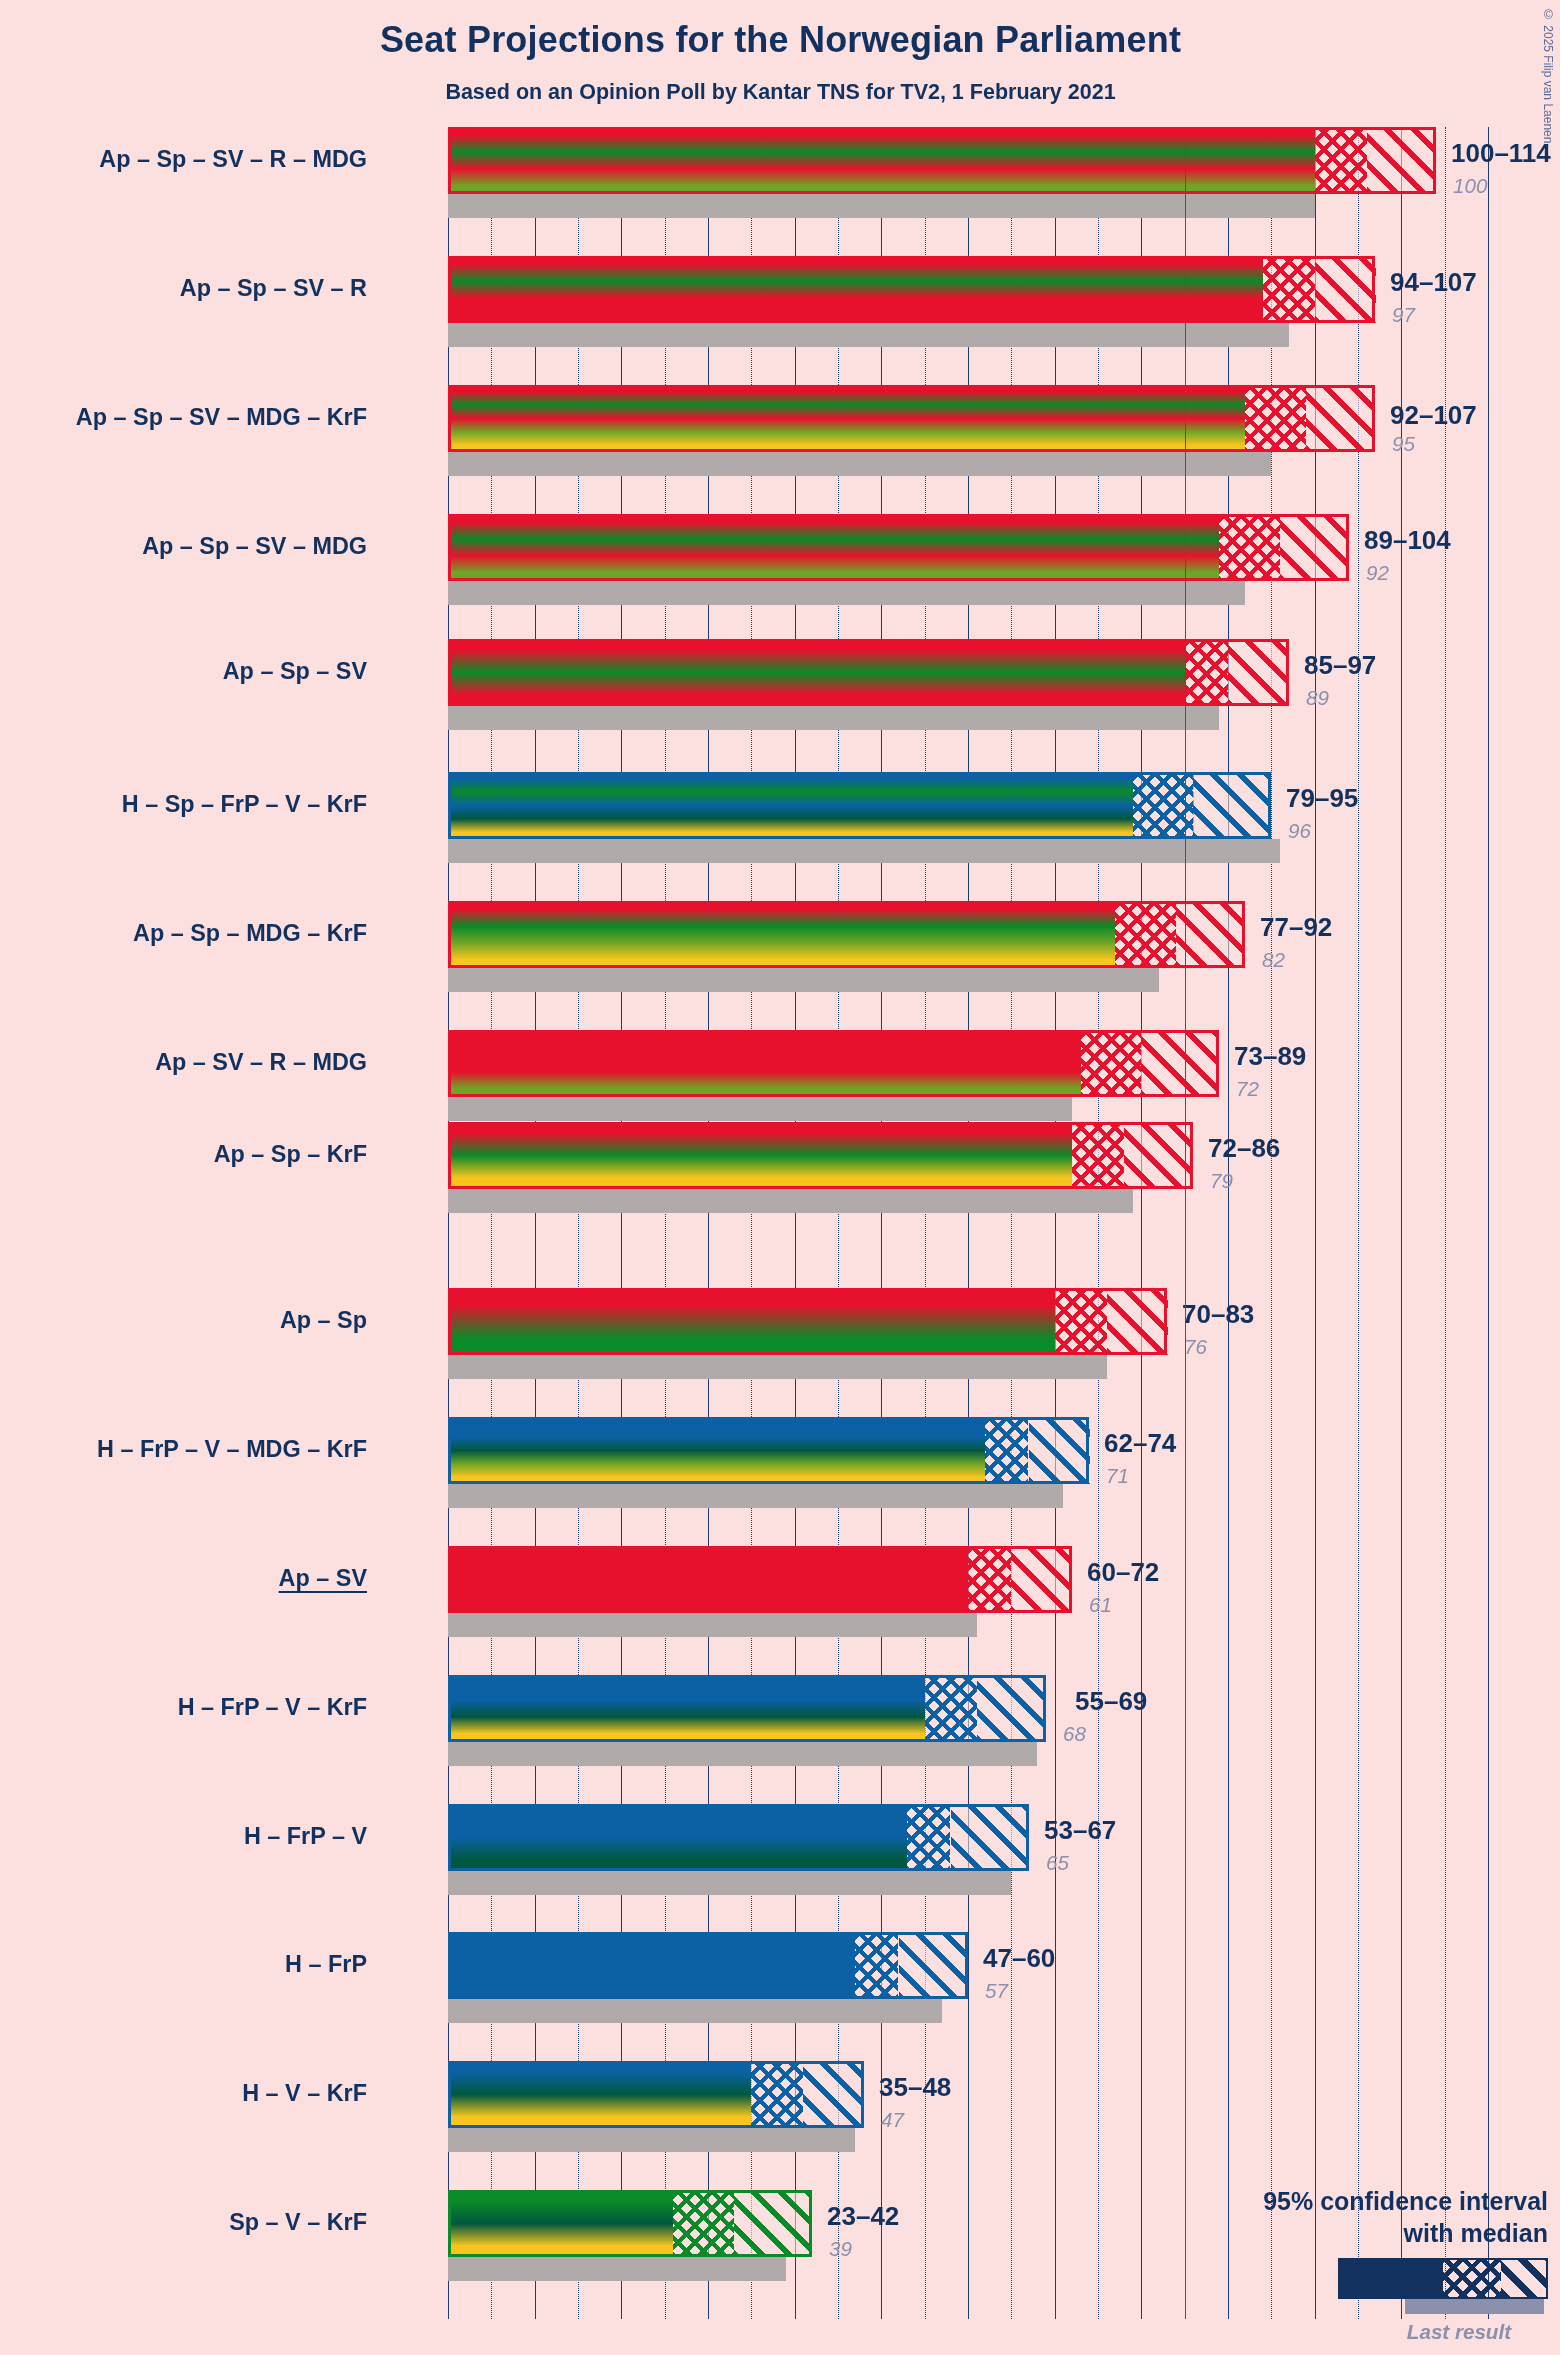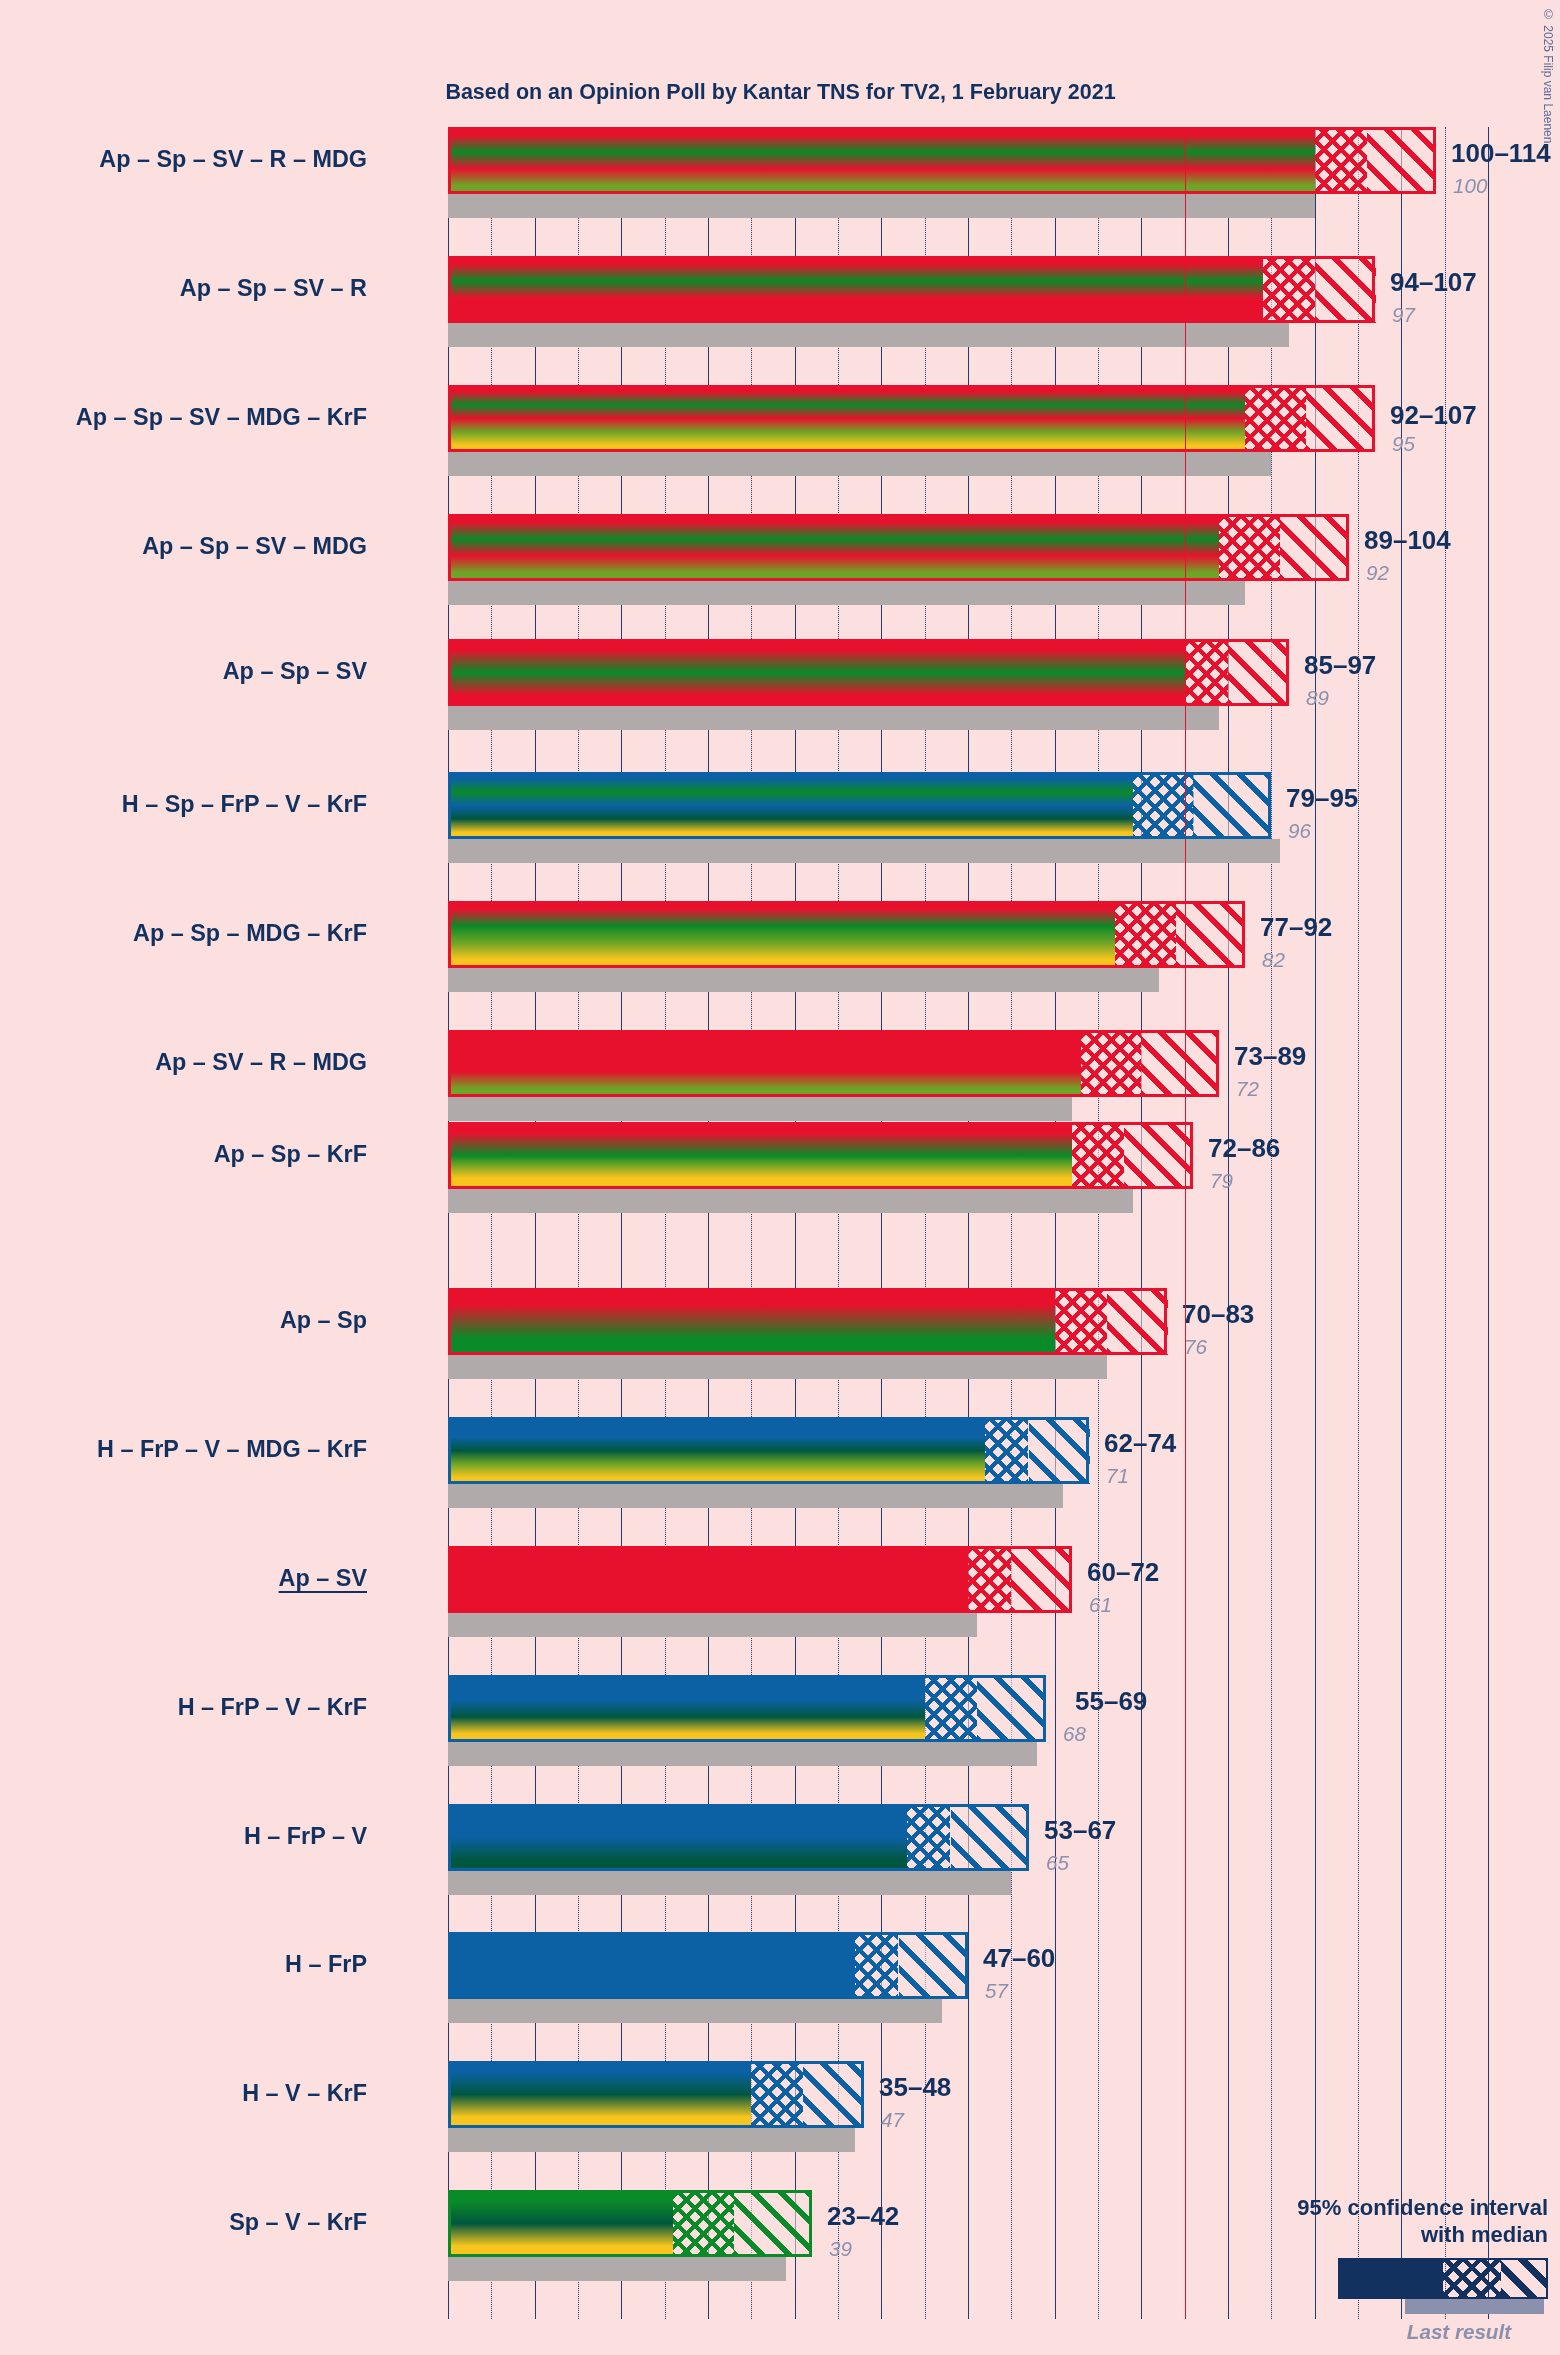--- a/index.html
+++ b/index.html
@@ -79,21 +79,21 @@
     font-size:20.6px;font-style:italic;color:#8b90ad;
     white-space:nowrap;
   }
 
   
   #legend{
     position:absolute;right:13px;bottom:11.2px;
     width:319px;text-align:right;
   }
   .legend-title{
-    font-size:22px;font-weight:bold;color:#12315f;line-height:1.25;
+    font-size:25px;font-weight:bold;color:#12315f;line-height:1.25;
   }
   .legend-bar{
     position:relative;margin-top:9.4px;margin-left:auto;
     width:210px;height:41px;
     border:2.8px solid #12315f;box-sizing:border-box;
   }
   .lb-solid{position:absolute;left:0;top:0;bottom:0;width:50%;background:#12315f;}
   .lb-med{position:absolute;left:50%;top:0;bottom:0;width:28%;}
   .lb-hi{position:absolute;left:78%;top:0;bottom:0;right:0;}
   .legend-last{
@@ -103,20 +103,21 @@
   .legend-last-label{
     margin-top:5.6px;margin-right:37px;
     font-size:20.6px;font-style:italic;font-weight:bold;color:#8b90ad;
   }
 </style>
 </head>
 <body>
 
 <div id="chart-root">
 
+  <div class="title">Seat Projections for the Norwegian Parliament</div>
   <div class="subtitle">Based on an Opinion Poll by Kantar TNS for TV2, 1 February 2021</div>
   <div class="copyright">© 2025 Filip van Laenen</div>
 
   <div id="plot">
     <div class="grid" id="gridlines">
         <div class="gl" style="left: 0px;"></div>
         <div class="gl minor" style="left: 43px;"></div>
         <div class="gl" style="left: 87px;"></div>
         <div class="gl minor" style="left: 130px;"></div>
         <div class="gl" style="left: 173px;"></div>

